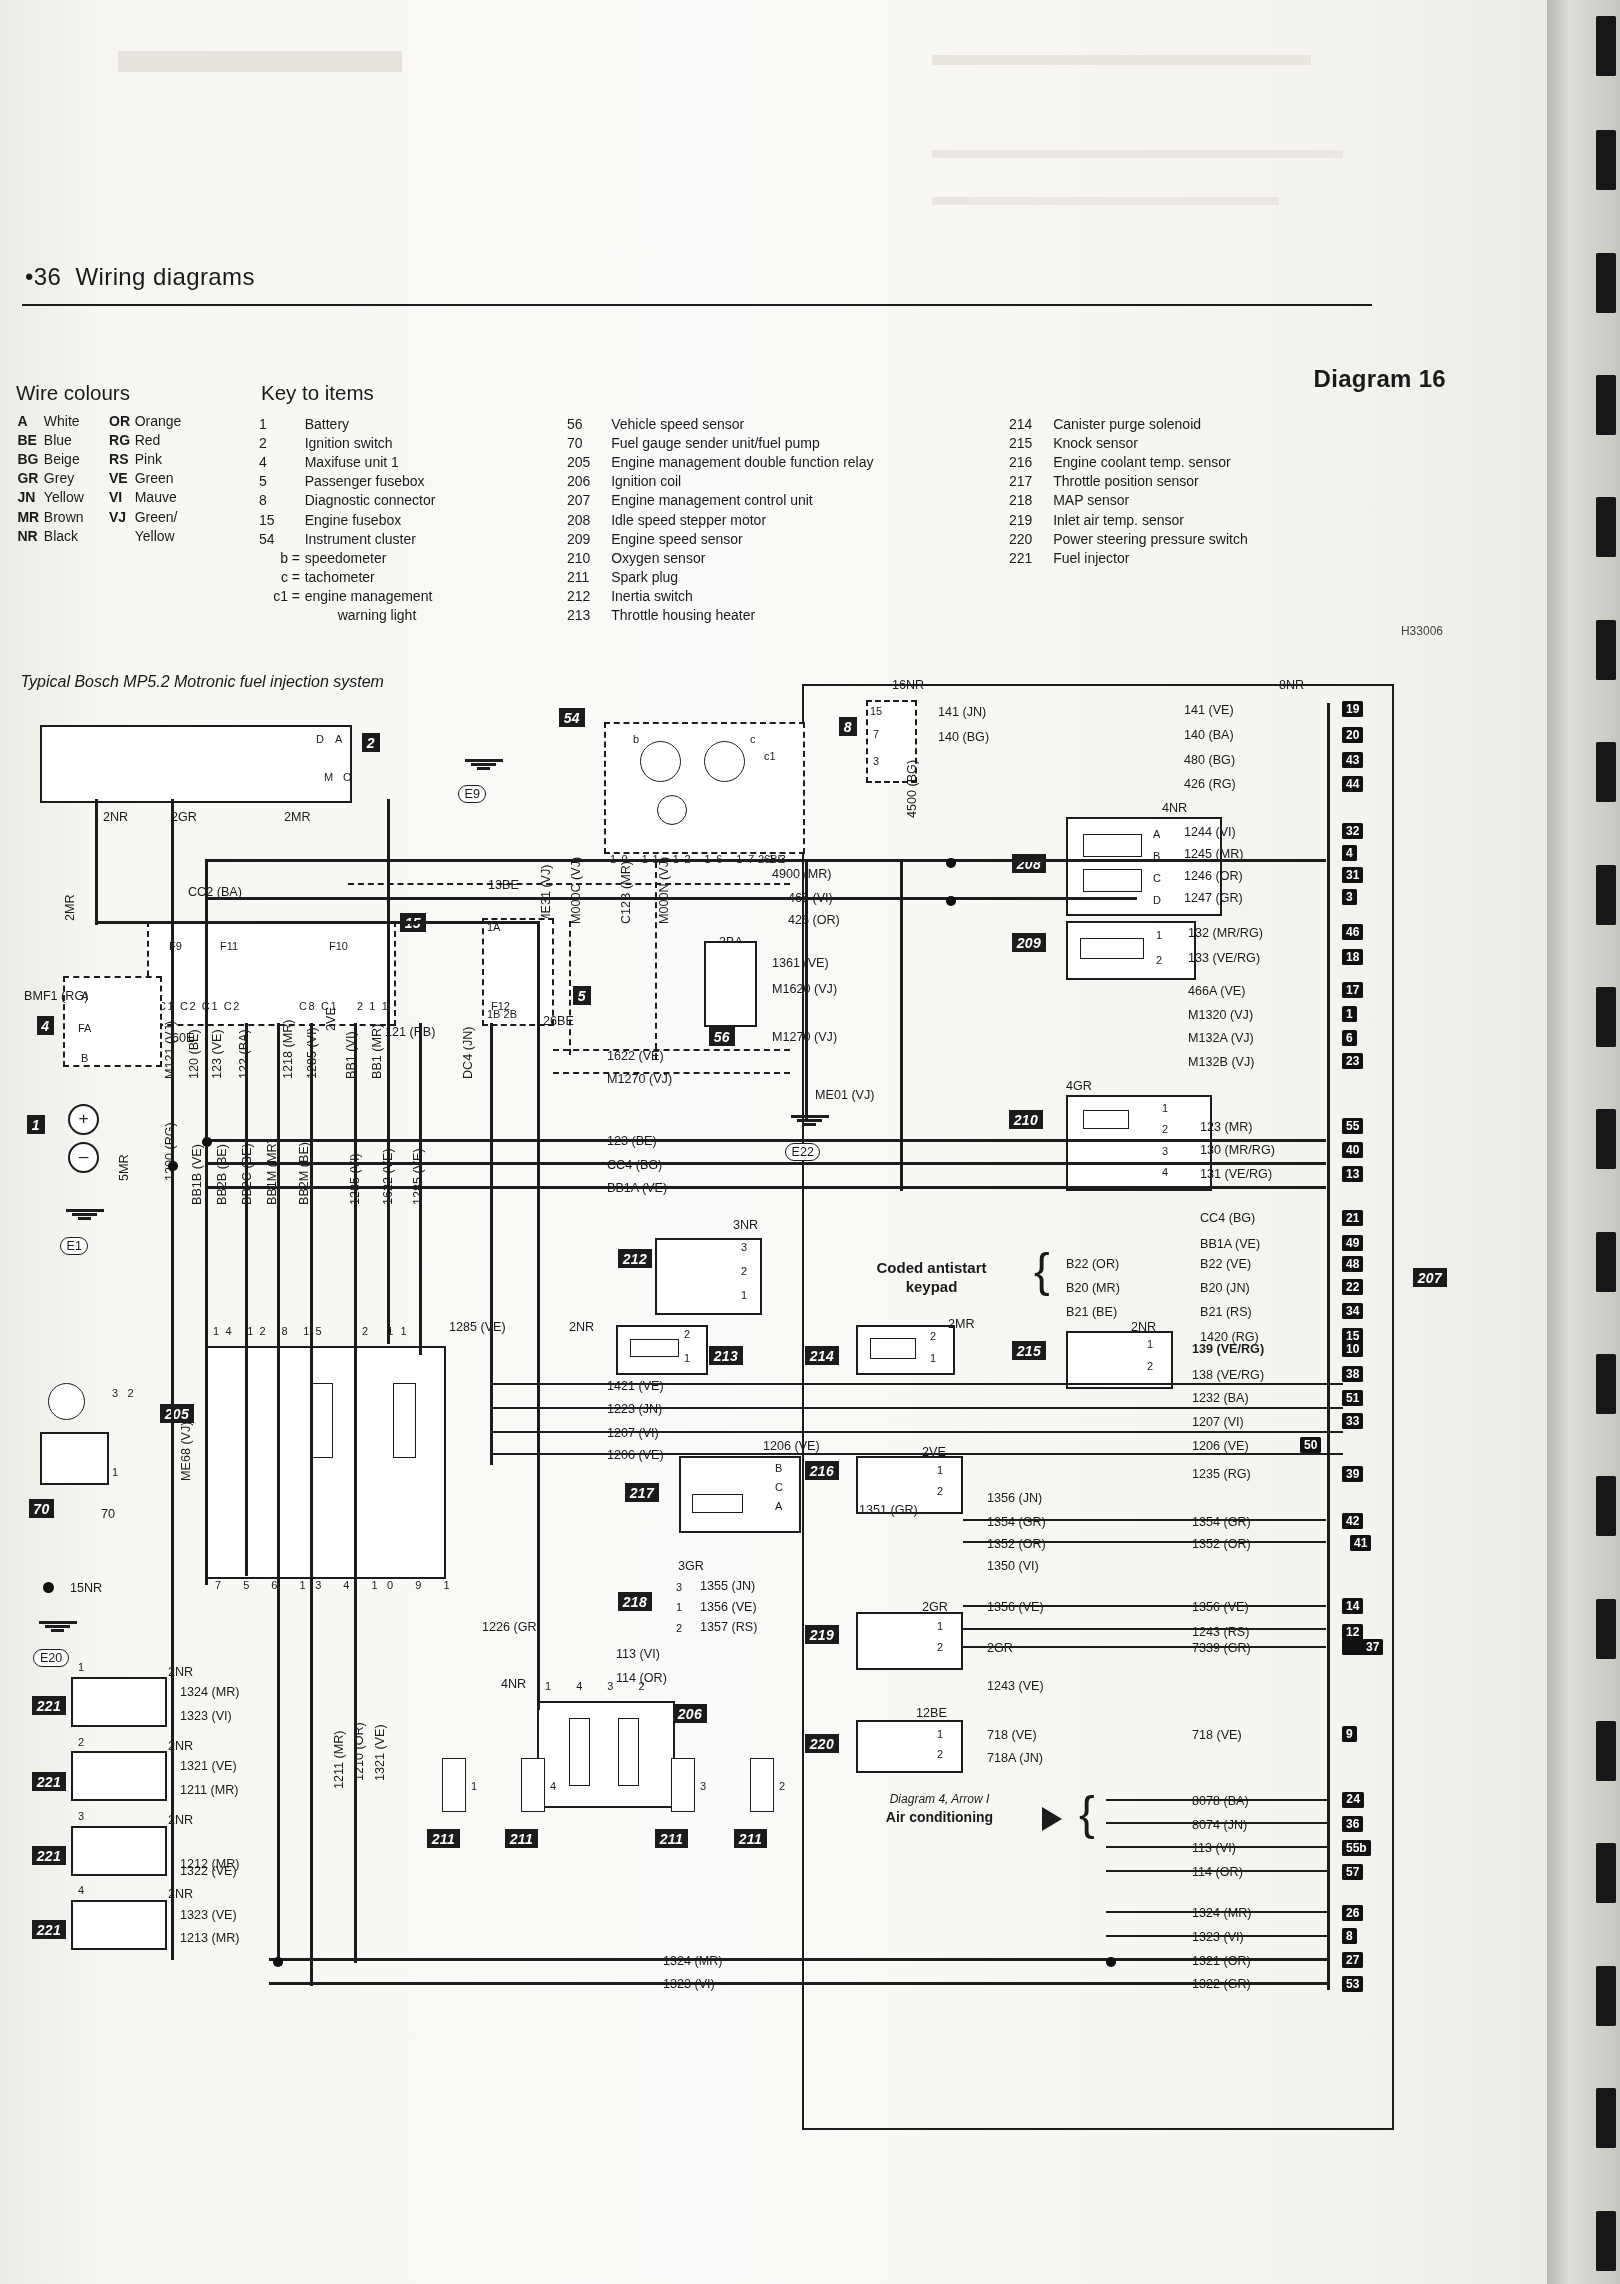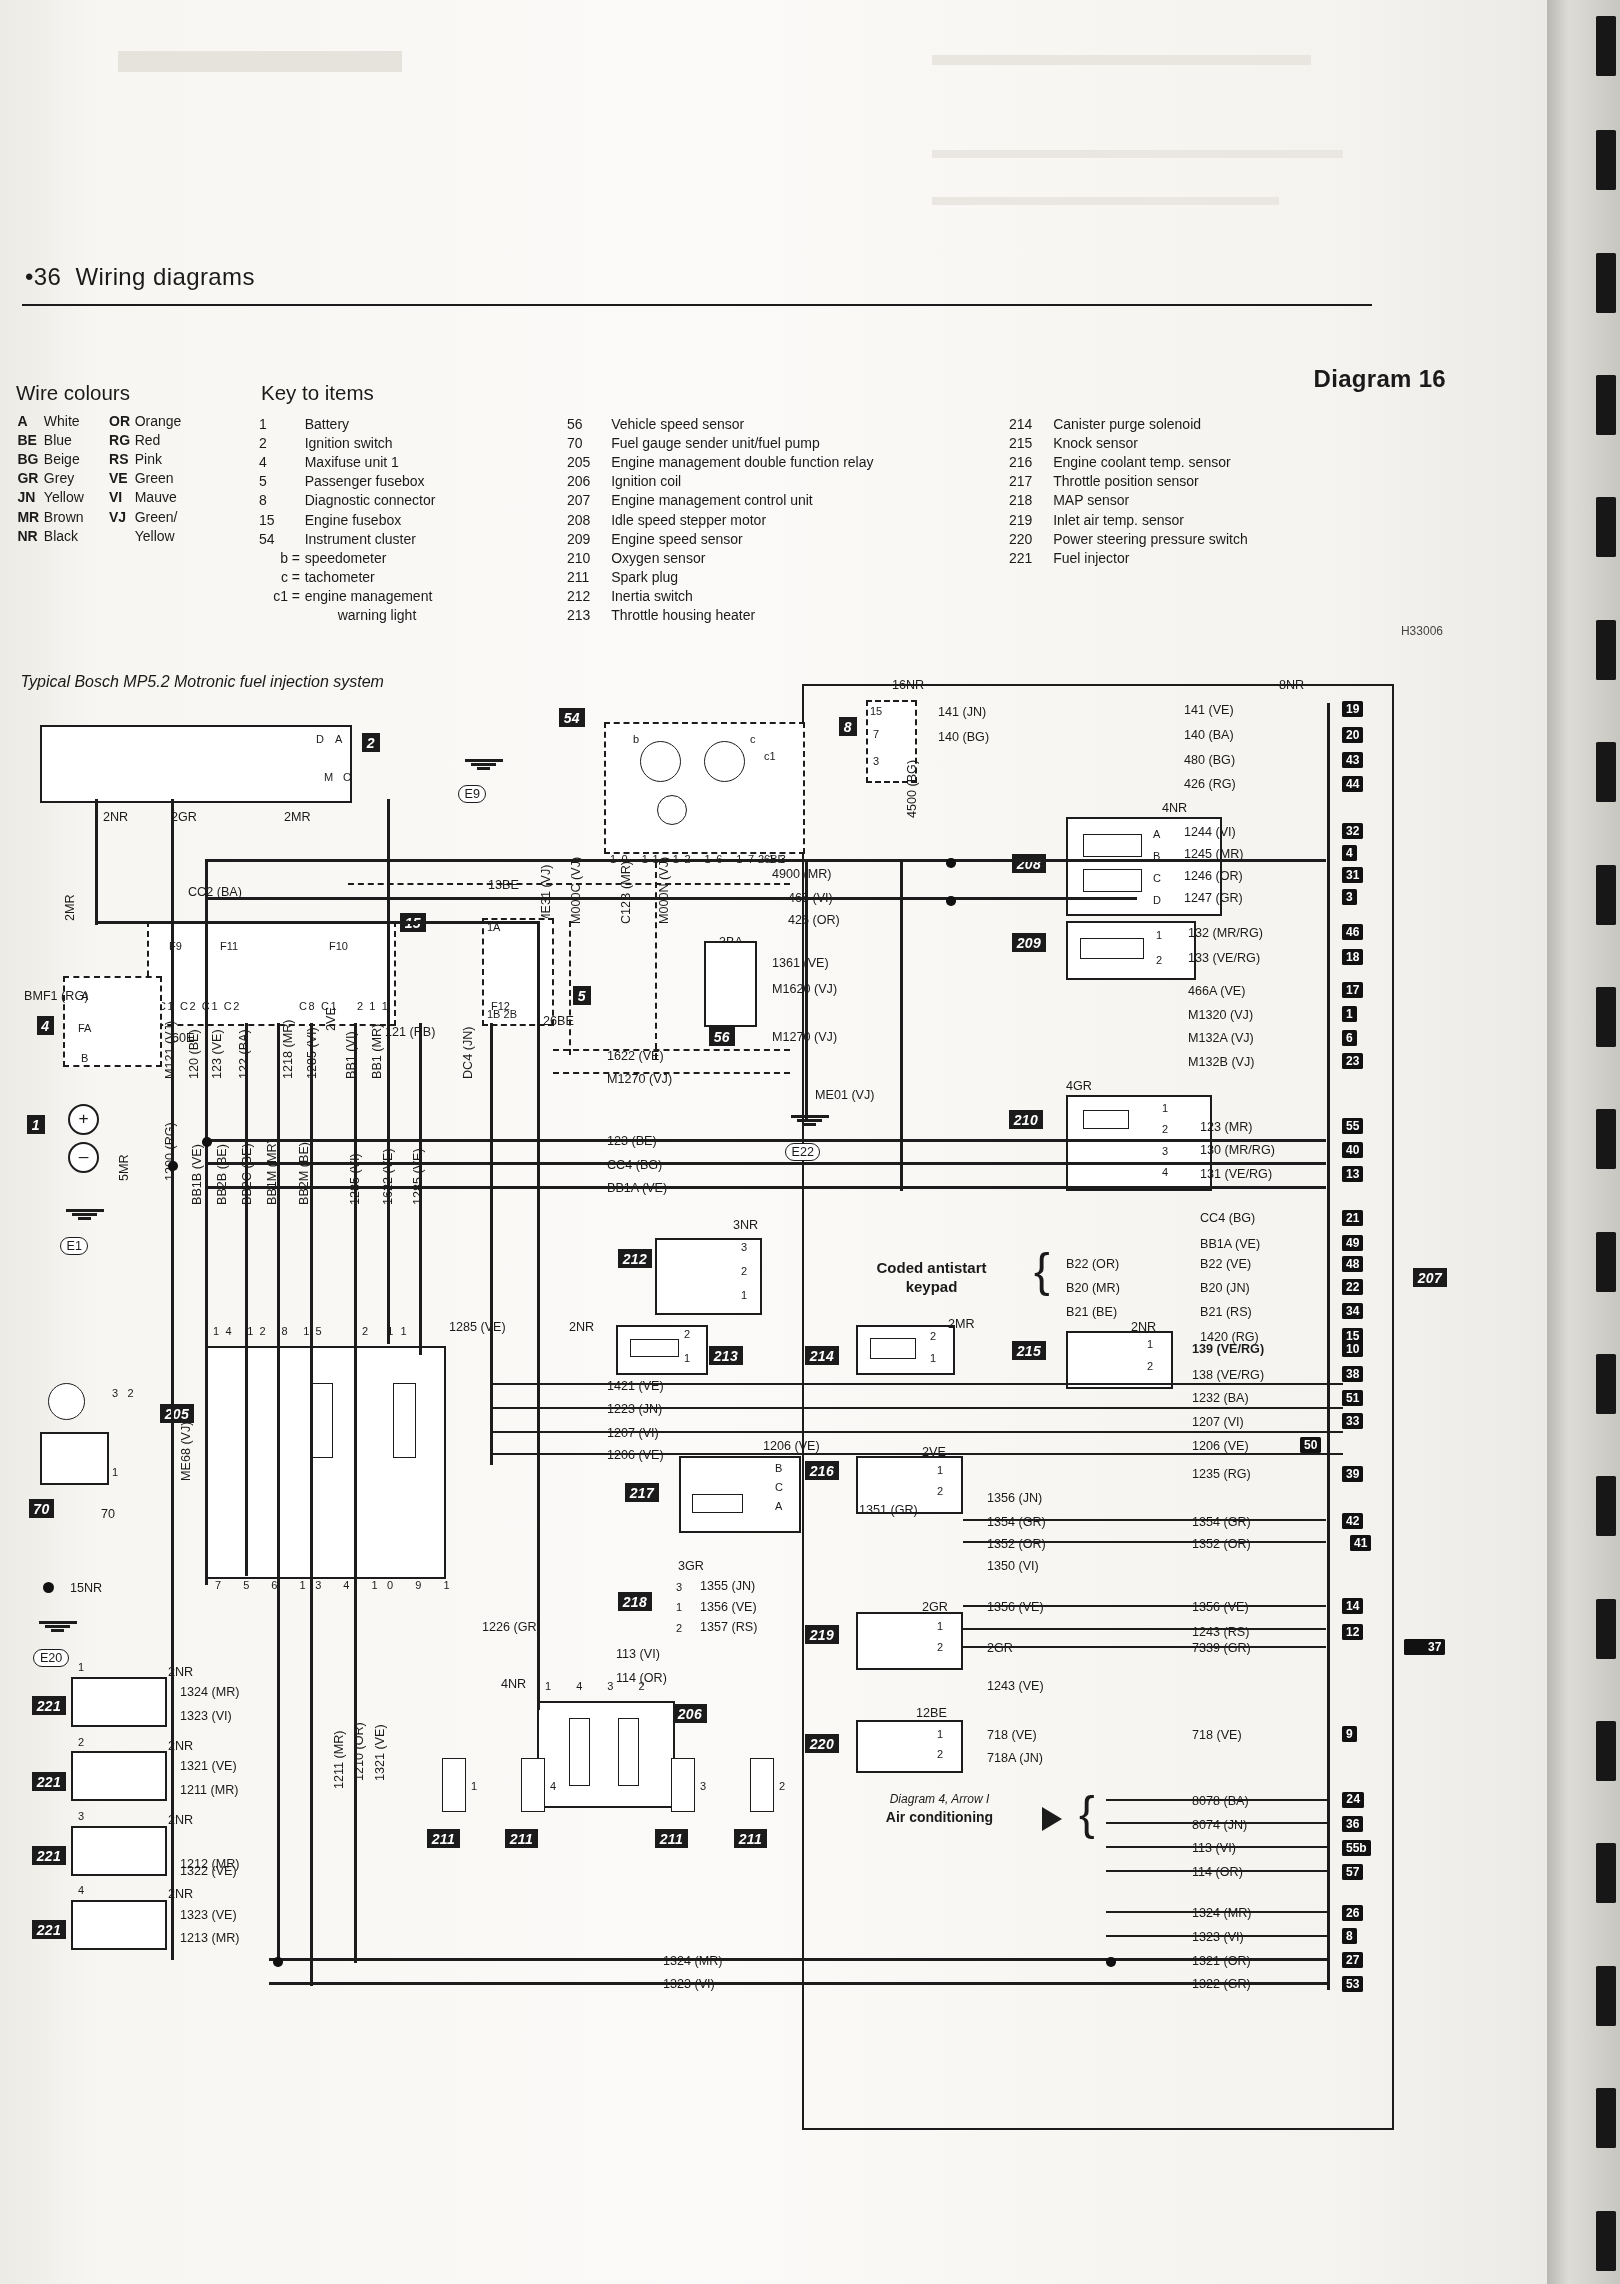--- a/index.html
+++ b/index.html
@@ -492,21 +492,21 @@
     <div class="lbl" style="left:1176px;top:941px;">1243 (RS)</div>
     <div class="pin" style="left:1326px;top:940px;">12</div>
 
     <div class="itag" style="left:789px;top:941px;">219</div>
     <div class="blk" style="left:840px;top:928px;width:103px;height:54px;"></div>
     <div class="lbl" style="left:906px;top:916px;">2GR</div>
     <div class="lbl sm" style="left:921px;top:936px;">1</div>
     <div class="lbl sm" style="left:921px;top:957px;">2</div>
     <div class="lbl" style="left:971px;top:957px;">2GR</div>
     <div class="lbl" style="left:1176px;top:957px;">7339 (GR)</div>
-    <div class="pin" style="left:1388px;top:955px;padding-left:24px;">37</div>
+    <div class="pin" style="left:1326px;top:955px;padding-left:24px;">37</div>
     <div class="lbl" style="left:971px;top:995px;">1243 (VE)</div>
 
     <div class="itag" style="left:789px;top:1050px;">220</div>
     <div class="blk" style="left:840px;top:1036px;width:103px;height:49px;"></div>
     <div class="lbl" style="left:900px;top:1022px;">12BE</div>
     <div class="lbl sm" style="left:921px;top:1044px;">1</div>
     <div class="lbl sm" style="left:921px;top:1064px;">2</div>
     <div class="lbl" style="left:971px;top:1044px;">718 (VE)</div>
     <div class="lbl" style="left:971px;top:1067px;">718A (JN)</div>
     <div class="lbl" style="left:1176px;top:1044px;">718 (VE)</div>

